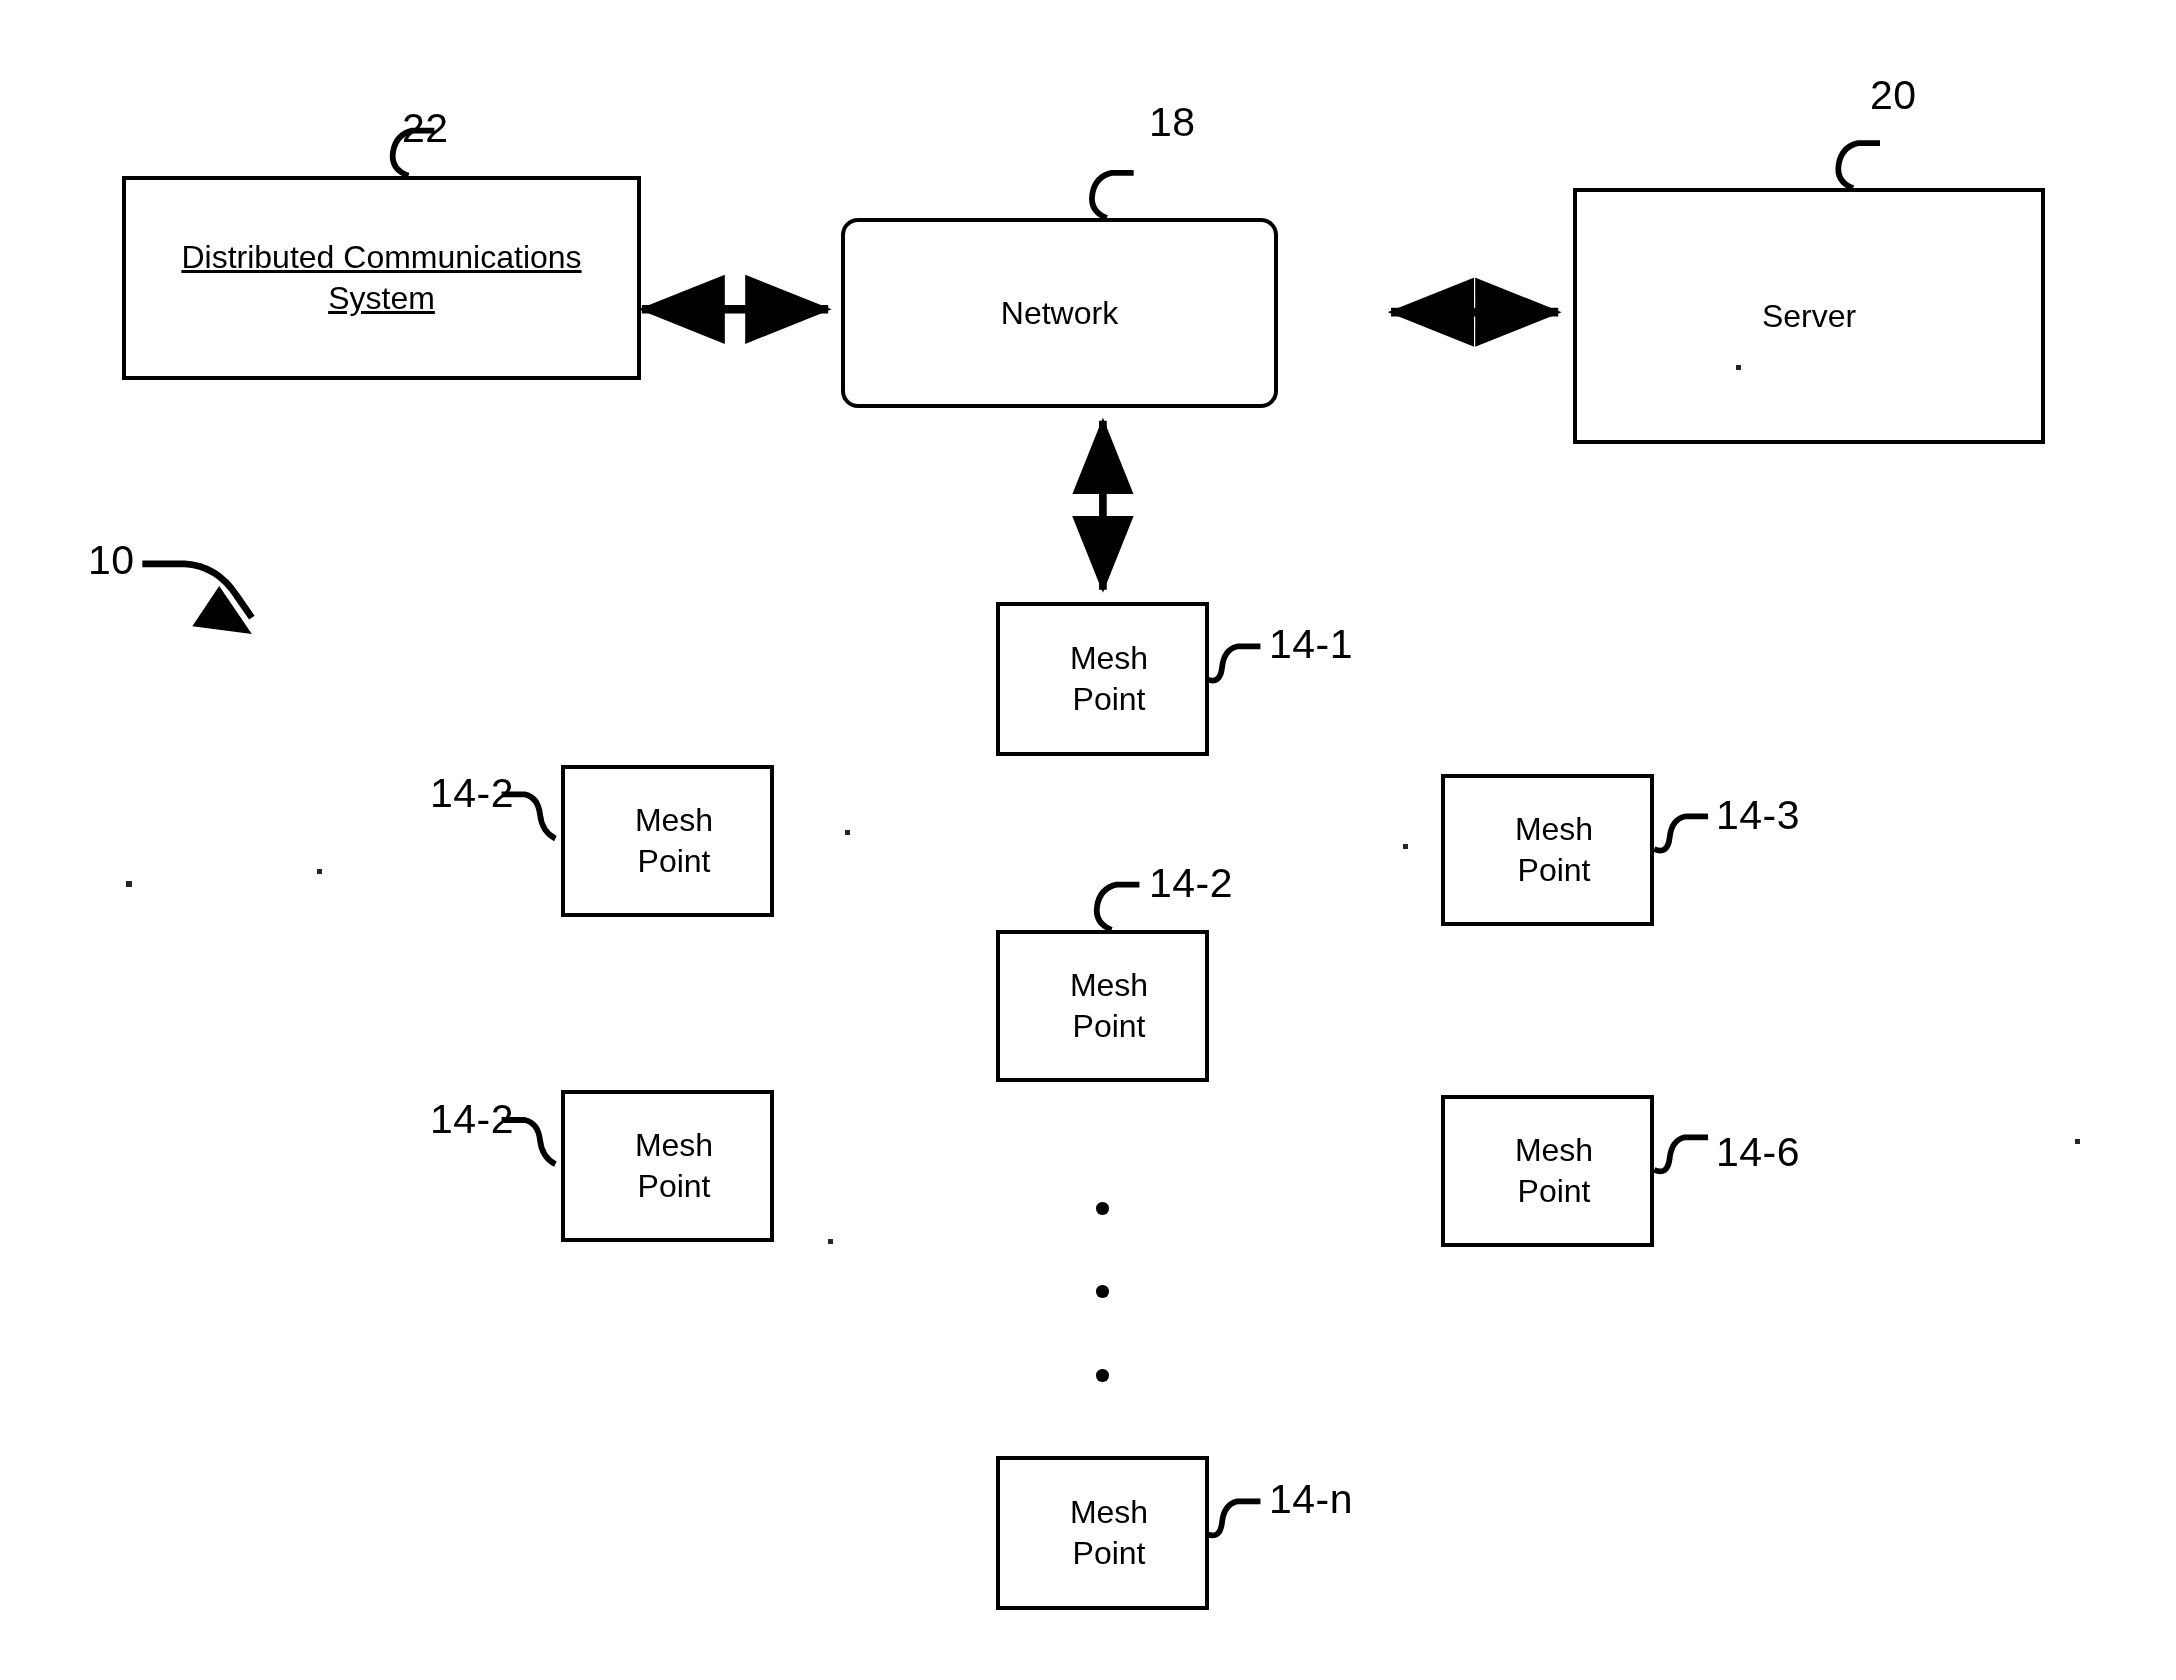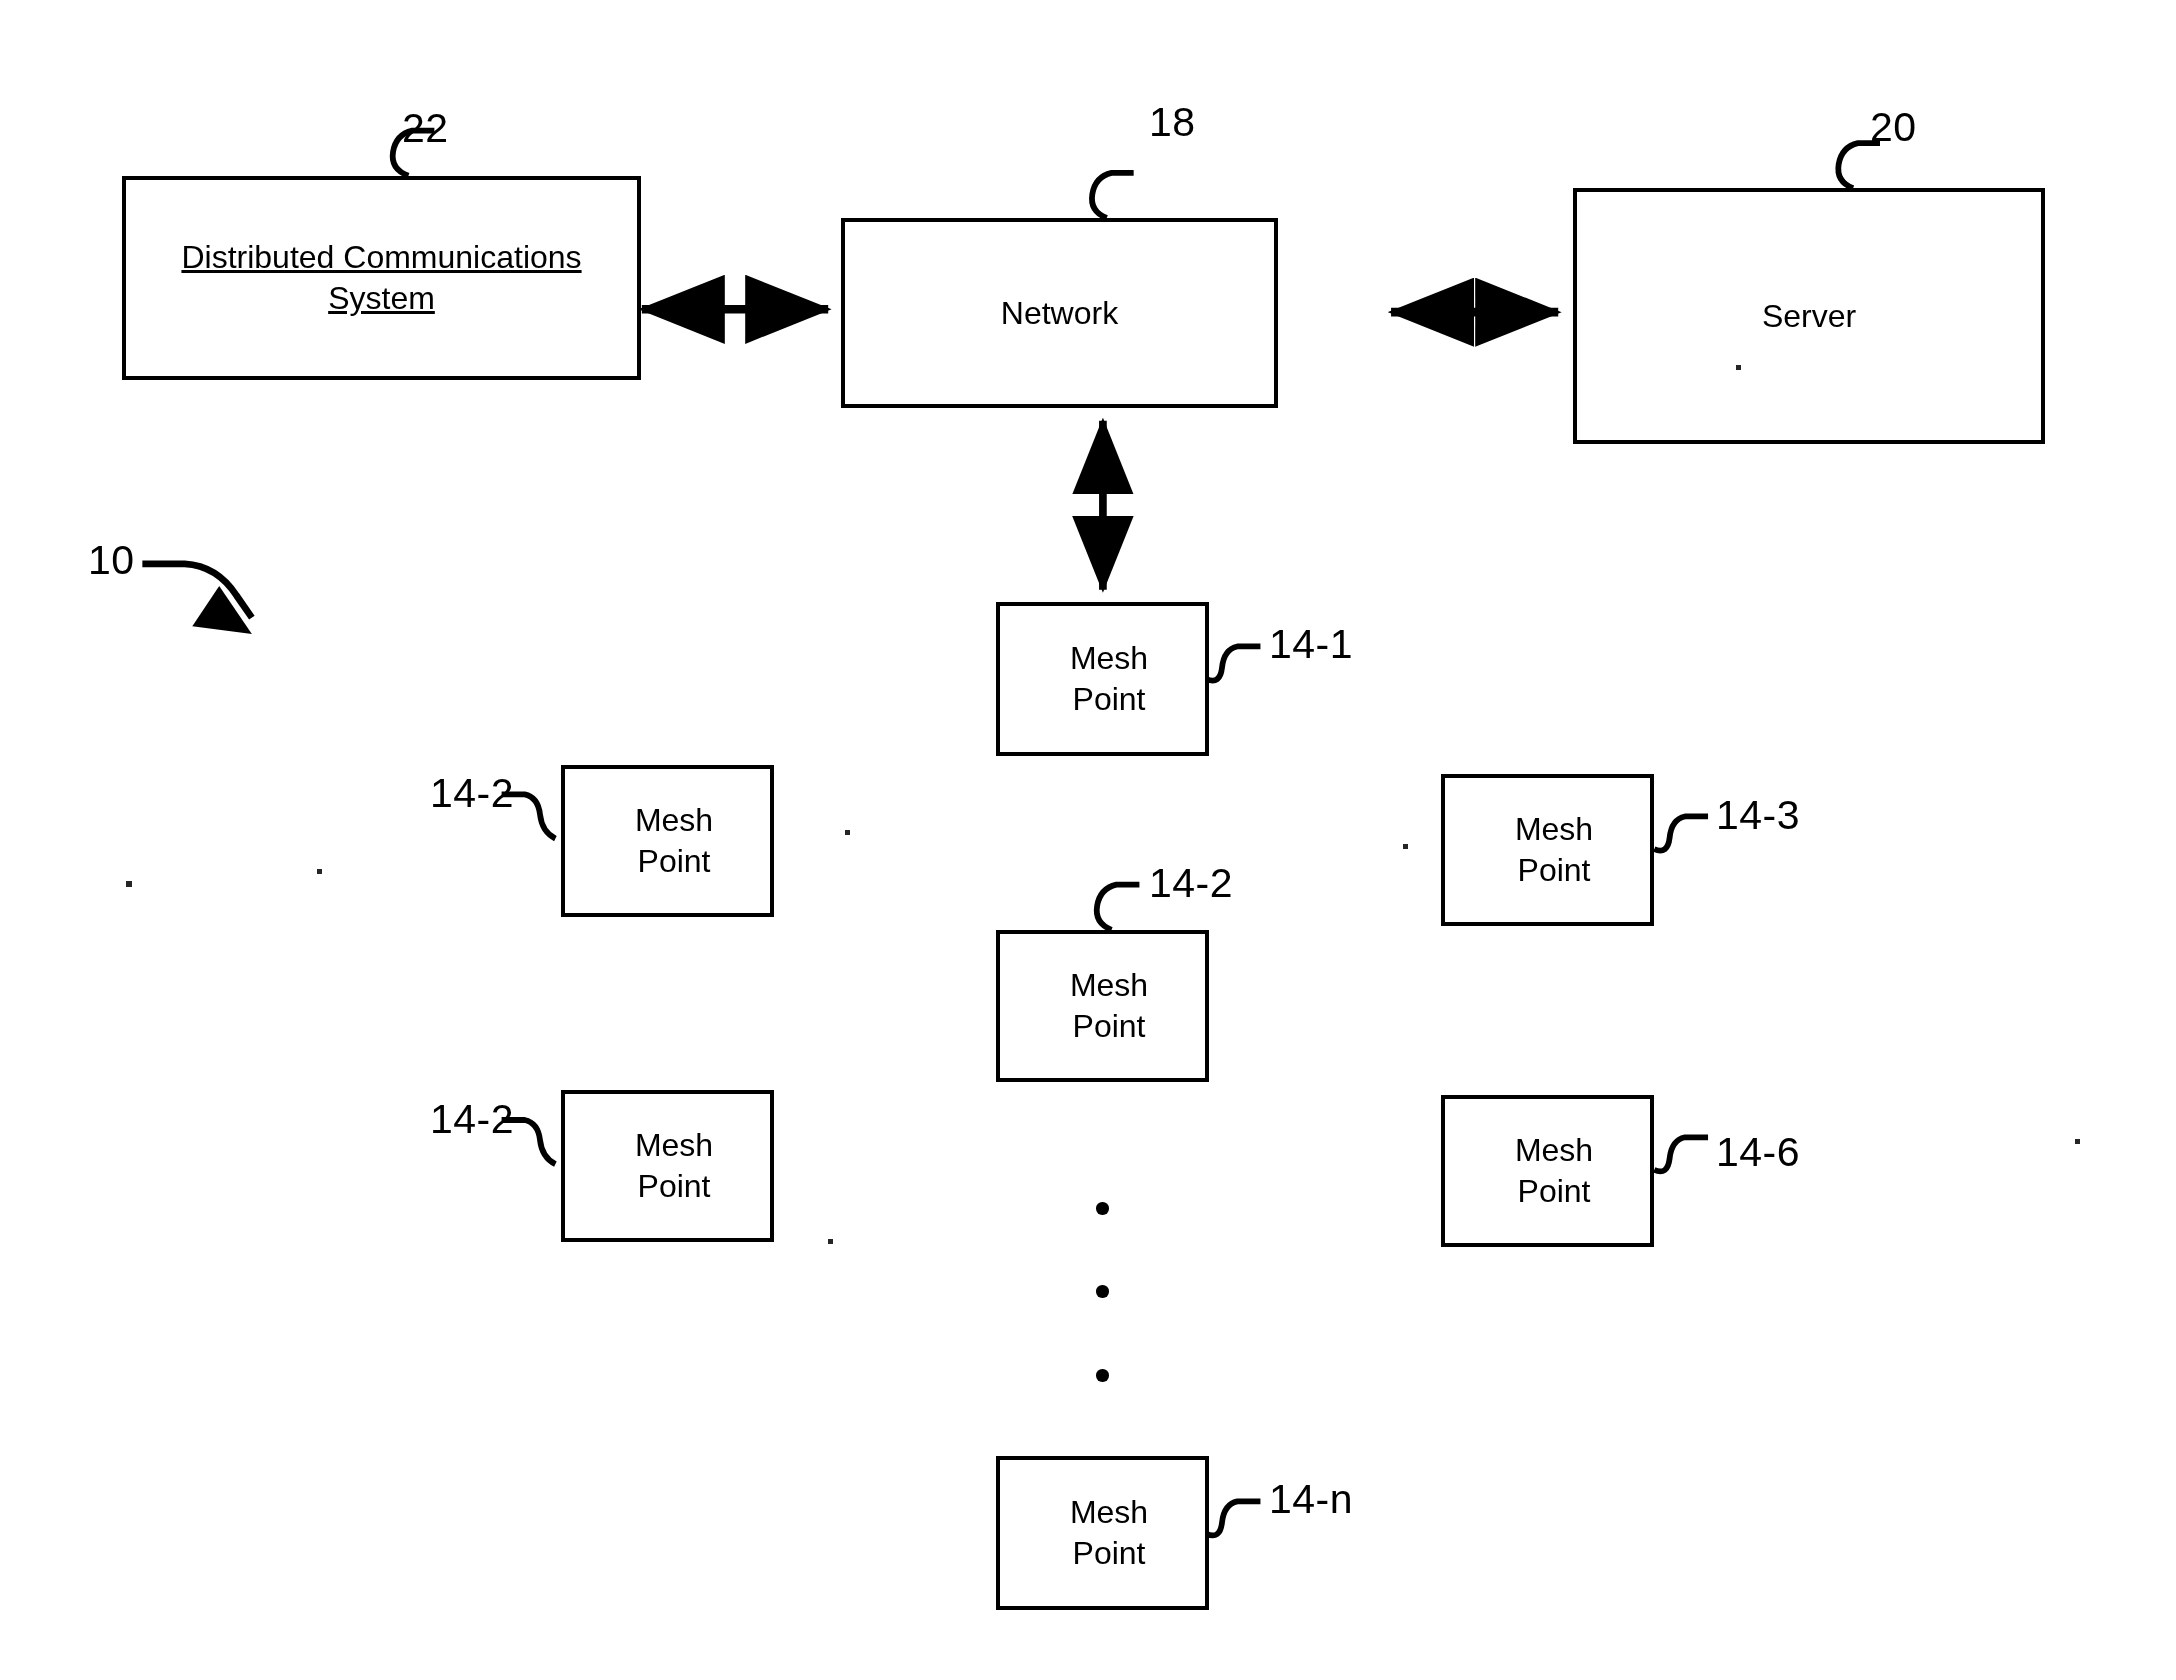--- a/index.html
+++ b/index.html
@@ -135,29 +135,29 @@
       <path d="M1256,1597 Q1270,1603 1272,1585 Q1274,1566 1288,1563 L1312,1563" stroke="#000" stroke-width="6" fill="none"></path>
     </g>
   </svg>
 
   <div class="node big-node" style="left:122px; top:176px; width:519px; height:204px;text-decoration:underline;">
     <span class="node-label">Distributed Communications
 System</span>
   </div>
   <div class="ref" style="left:402px; top:108px;">22</div>
 
-  <div class="node big-node" style="left:841px; top:218px; width:437px; height:190px;">
+  <div class="node big-node" style="left:841px; top:218px; width:437px; height:190px;border-radius:17px;">
     <span class="node-label">Network</span>
   </div>
   <div class="ref" style="left:1149px; top:102px;">18</div>
 
   <div class="node big-node" style="left:1573px; top:188px; width:472px; height:256px;">
     <span class="node-label">Server</span>
   </div>
-  <div class="ref" style="left:1870px; top:75px;margin-top:32px;">20</div>
+  <div class="ref" style="left:1870px; top:75px;">20</div>
 
   <div class="ref" style="left:88px; top:540px;">10</div>
 
   <div class="node mesh-node" style="left:996px; top:602px; width:213px; height:154px;">
     <span class="node-label">Mesh
 Point</span>
   </div>
   <div class="ref" style="left:1269px; top:624px;">14-1</div>
 
   <div class="node mesh-node" style="left:561px; top:765px; width:213px; height:152px;">

